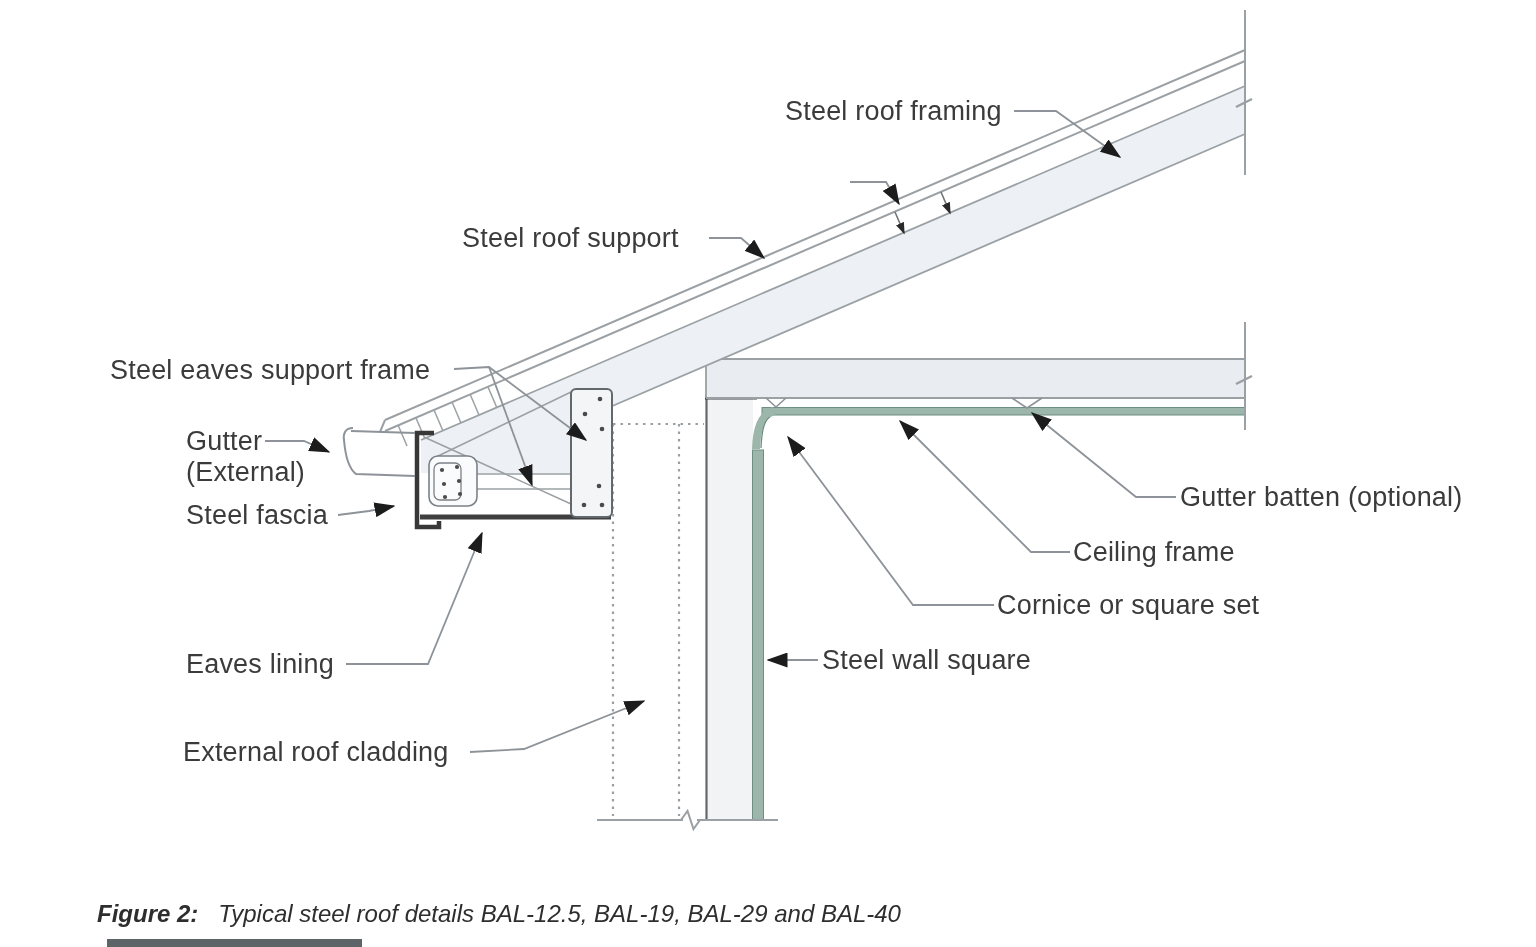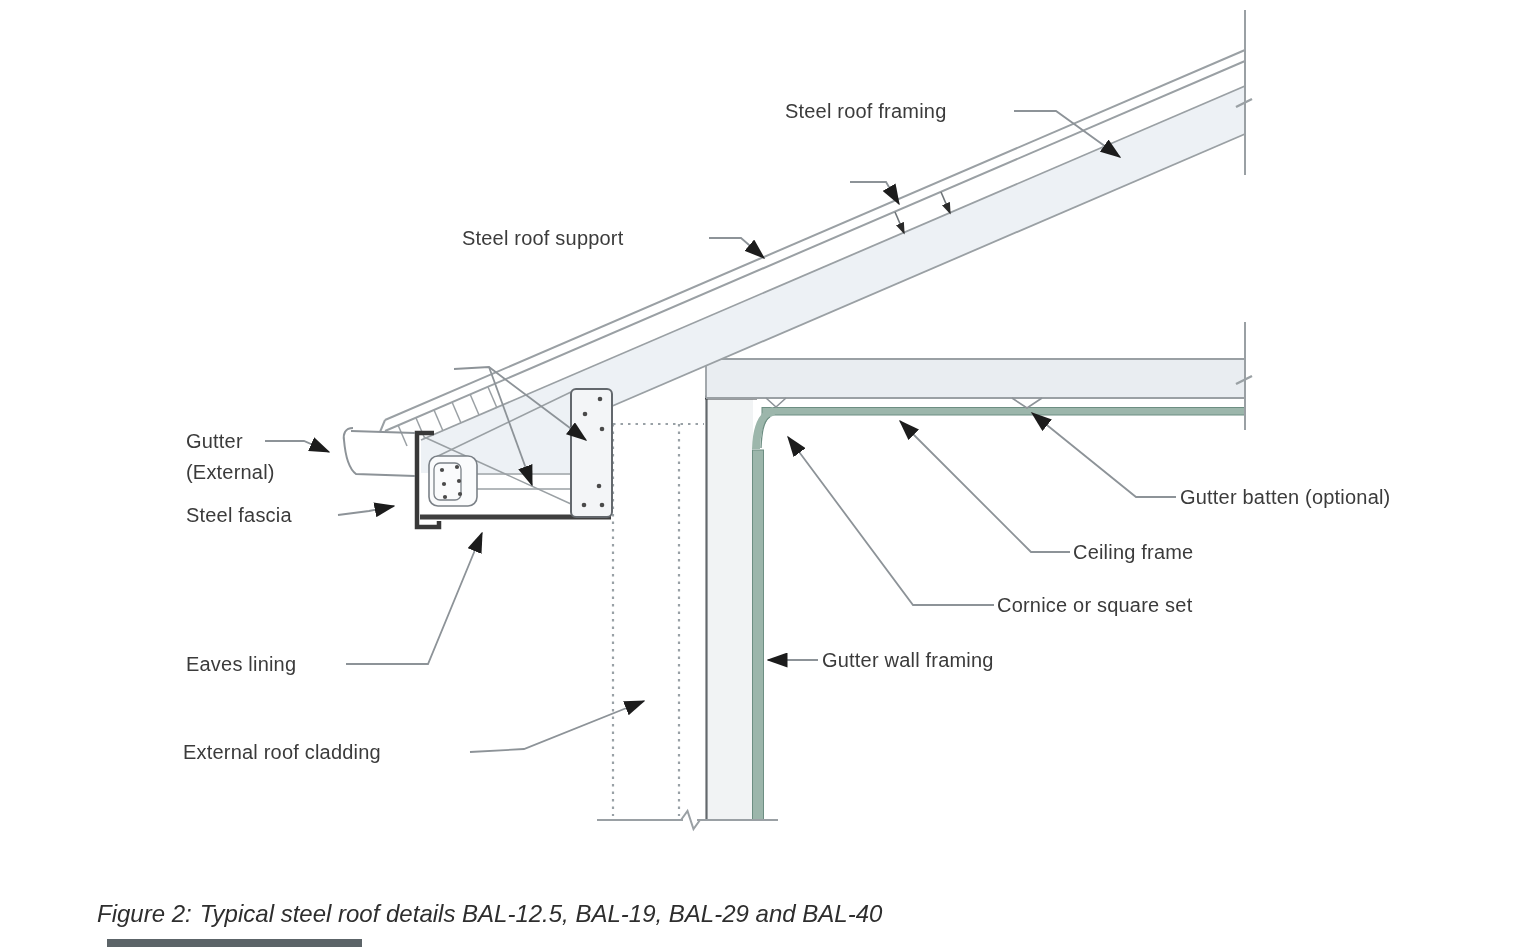--- a/index.html
+++ b/index.html
@@ -2,28 +2,28 @@
 <html><head>
 <meta charset="utf-8">
 <style>
   html,body{margin:0;padding:0;background:#ffffff;}
   .stage{
     position:relative;width:1536px;height:947px;background:#ffffff;overflow:hidden;
     font-family:"Liberation Sans",sans-serif;
   }
   .stage svg{position:absolute;left:0;top:0;}
   .lbl{
-    position:absolute;color:#3b3b3b;font-size:20px;line-height:31px;
+    position:absolute;color:#3b3b3b;font-size:27px;line-height:31px;
     white-space:nowrap;letter-spacing:0.2px;
   }
   .caption{
     position:absolute;left:97px;top:900px;color:#2e2e2e;font-size:24px;
     font-style:italic;white-space:nowrap;
   }
-  .caption .cap-prefix{font-weight:normal;margin-right:8px;}
+  .caption .cap-prefix{font-weight:bold;margin-right:20px;}
   .bottom-bar{
     position:absolute;left:107px;top:939px;width:255px;height:8px;background:#5c6468;
   }
 </style>
 </head>
 <body>
 
 <div class="stage">
 
   <svg width="1536" height="947" viewBox="0 0 1536 947">
@@ -160,30 +160,31 @@
       <path d="M 470,752 L 524,749 L 644,701" marker-end="url(#arrow)"></path>
       <path d="M 1176,497 L 1136,497 L 1032,413" marker-end="url(#arrow)"></path>
       <path d="M 1070,552 L 1031,552 L 900,421" marker-end="url(#arrow)"></path>
       <path d="M 994,605 L 913,605 L 788,437" marker-end="url(#arrow)"></path>
       <path d="M 818,660 L 768,660" marker-end="url(#arrow)"></path>
     </g>
   </svg>
 
   <div class="lbl" style="left:785px;top:96px">Steel roof framing</div>
   <div class="lbl" style="left:462px;top:223px">Steel roof support</div>
+  <div class="lbl" style="left:110px;top:355px">Steel eaves support frame</div>
   <div class="lbl" style="left:186px;top:426px">
     <span style="display:block">Gutter</span>
     <span style="display:block">(External)</span>
   </div>
   <div class="lbl" style="left:186px;top:500px">Steel fascia</div>
   <div class="lbl" style="left:186px;top:649px">Eaves lining</div>
   <div class="lbl" style="left:183px;top:737px">External roof cladding</div>
   <div class="lbl" style="left:1180px;top:482px">Gutter batten (optional)</div>
   <div class="lbl" style="left:1073px;top:537px">Ceiling frame</div>
   <div class="lbl" style="left:997px;top:590px">Cornice or square set</div>
-  <div class="lbl" style="left:822px;top:645px">Gutter wall framing</div>
+  <div class="lbl" style="left:822px;top:645px">Steel wall square</div>
 
   <div class="caption">
     <span class="cap-prefix">Figure 2:</span><span>Typical steel roof details BAL-12.5, BAL-19, BAL-29 and BAL-40</span>
   </div>
 
   <div class="bottom-bar"></div>
 </div>
 
 </body></html>

